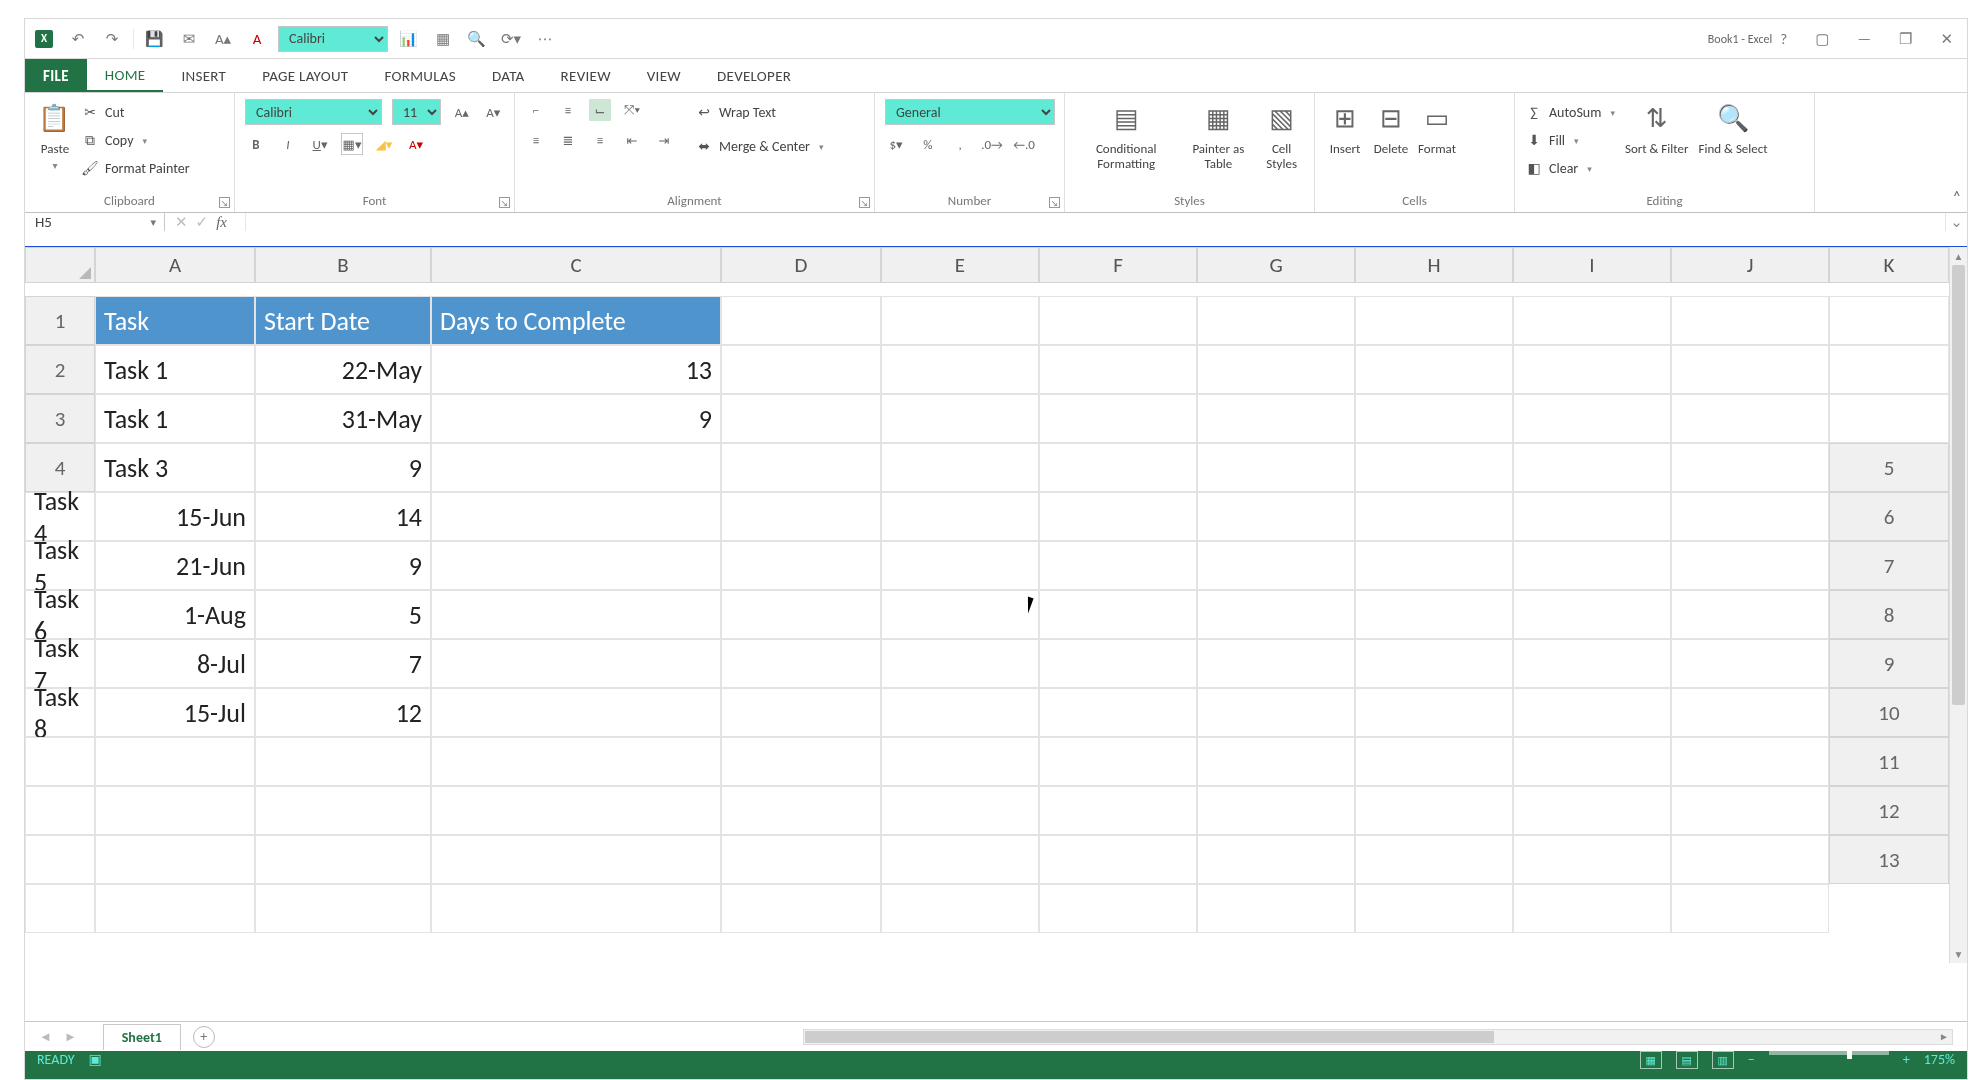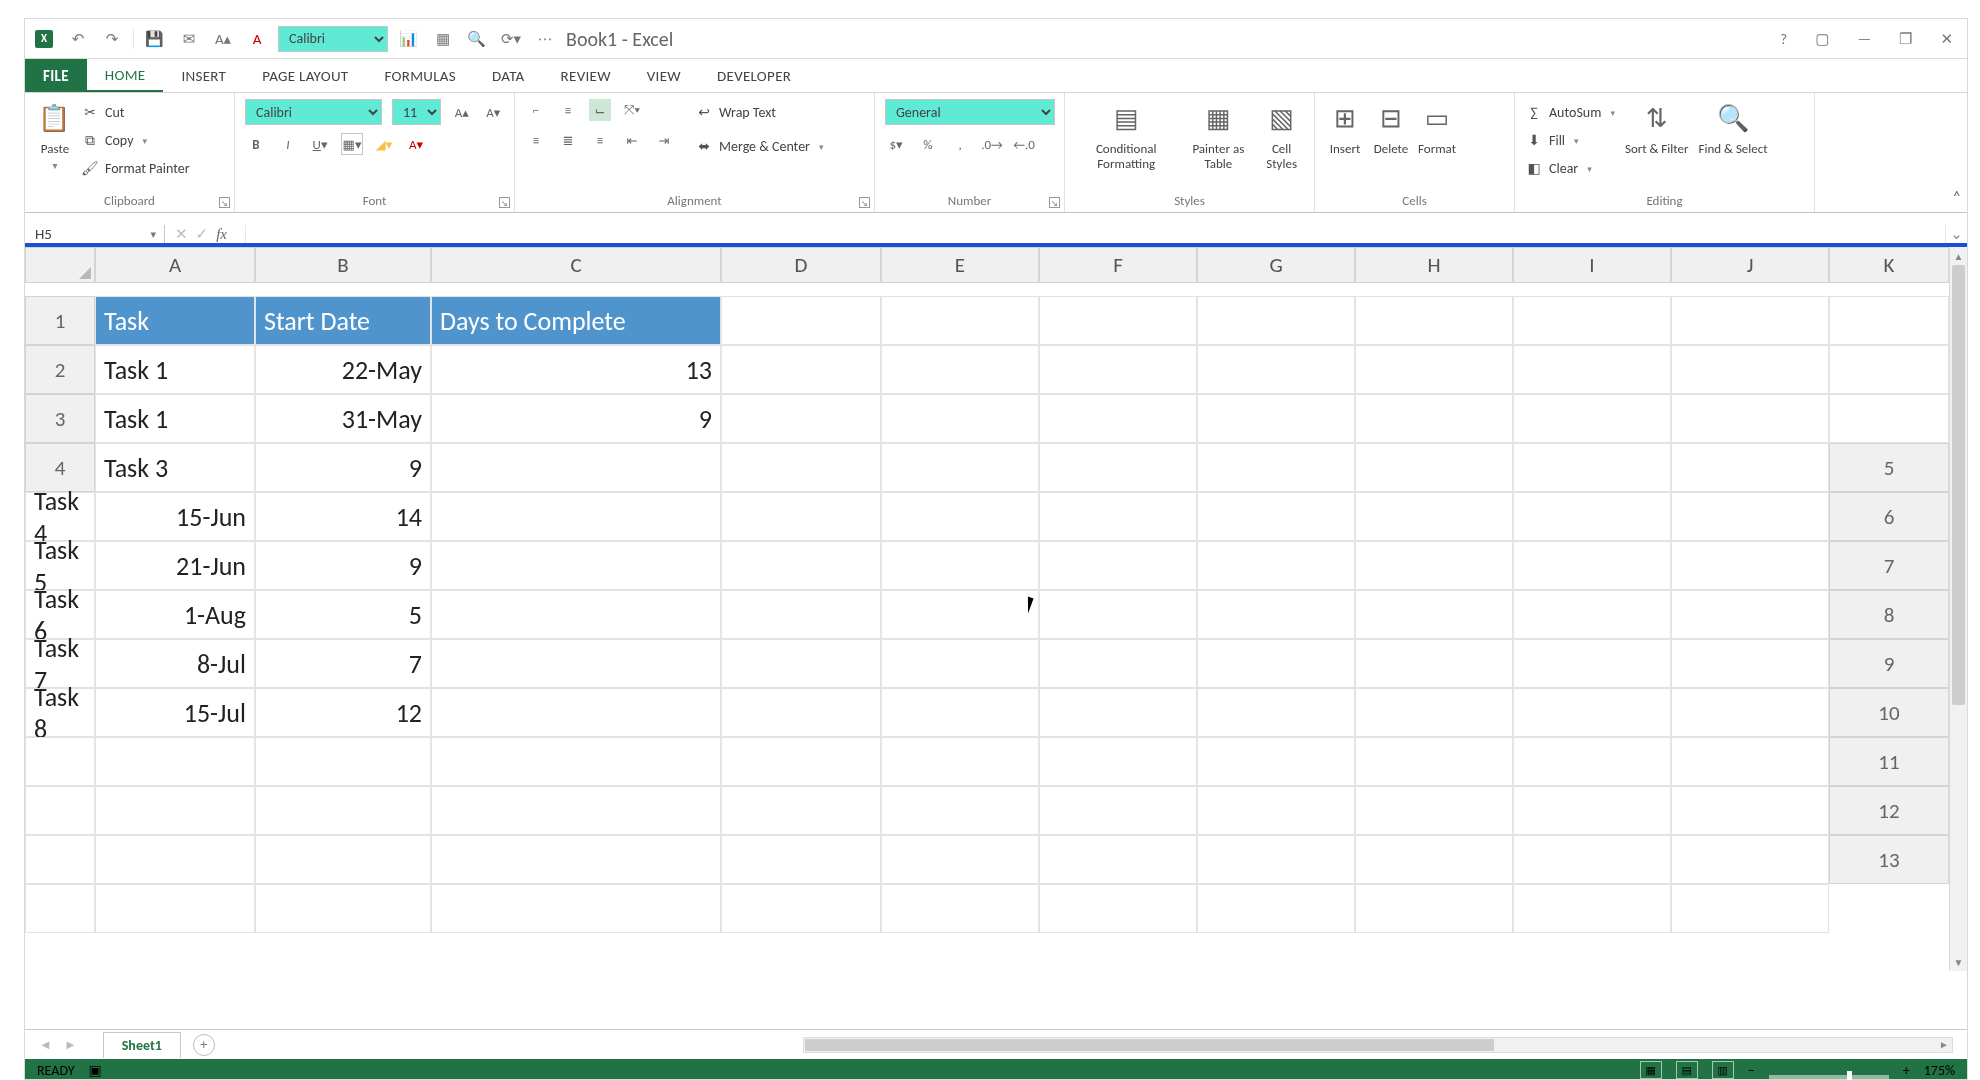--- a/index.html
+++ b/index.html
@@ -4,42 +4,42 @@
 <style>
 *{box-sizing:border-box;margin:0;padding:0;font-family:"Segoe UI",Calibri,Arial,sans-serif}
 body{background:#fff;width:1980px;height:1080px;overflow:hidden;font-size:15px;color:#444;position:relative}
 .app{position:absolute;left:24px;top:18px;right:12px;bottom:0;background:#fff;border:1px solid #d9d9d9;display:flex;flex-direction:column}
 .qat{height:40px;display:flex;align-items:center;gap:8px;padding:0 6px;border-bottom:1px solid #d9d9d9}
 .qat .ic{width:26px;height:26px;display:flex;align-items:center;justify-content:center;color:#797774;cursor:pointer}
 .qat .sep{width:1px;height:20px;background:#e6e6e6}
 .xl-ic{width:18px;height:18px;background:#217346;border-radius:2px;display:flex;align-items:center;justify-content:center;color:#fff;font-size:11px;font-weight:700}
 .font-box{border:1px solid #c6c6c6;background:#5eead4;height:26px;font-size:14px;padding:0 6px;color:#444}
 .font-box.fn{width:110px}
-.qat-title{flex:1;text-align:left;color:#666;font-size:20px}
+.qat-title{flex:1;text-align:right;color:#666;font-size:12px}
 .win-ctl{display:flex;gap:28px;padding-right:8px;color:#777}
 .win-ctl span{cursor:pointer;font-size:15px}
 .tabs{height:34px;display:flex;align-items:stretch;border-bottom:1px solid #d4d4d4}
 .tab{padding:0 18px;display:flex;align-items:center;font-size:15px;color:#444;cursor:pointer;text-transform:uppercase;letter-spacing:.3px}
 .tab.file{background:#217346;color:#fff;font-weight:700}
 .tab.active{color:#217346;border-bottom:2px solid #217346}
 .ribbon{height:120px;border-bottom:1px solid #c1c1c1;display:flex;position:relative}
 .group{border-right:1px solid #e1e1e1;padding:6px 10px 2px;display:flex;flex-direction:column;justify-content:space-between;position:relative}
 .grp-label{font-size:13px;color:#777;text-align:center;padding-bottom:2px}
 .dlg{position:absolute;right:4px;bottom:4px;width:11px;height:11px;border:1px solid #999;font-size:8px;color:#777;display:flex;align-items:center;justify-content:center}
 .btns{display:flex;gap:6px;align-items:flex-start}
 .vbtn{display:flex;flex-direction:column;align-items:center;gap:3px;cursor:pointer;font-size:13px;color:#444;line-height:1.15;text-align:center}
 .vbtn .icn{width:40px;height:40px;display:flex;align-items:center;justify-content:center;font-size:26px;color:#666}
 .small-row{display:flex;align-items:center;gap:6px;height:26px;cursor:pointer;font-size:14px;color:#444}
 .small-row .si{width:18px;height:18px;display:flex;align-items:center;justify-content:center;color:#555;font-size:14px}
 .stack{display:flex;flex-direction:column;gap:2px}
 .hstack{display:flex;gap:10px;align-items:center}
 .mini-ic{width:22px;height:22px;border:1px solid transparent;display:flex;align-items:center;justify-content:center;color:#666;cursor:pointer;font-size:13px}
 .mini-ic.box{border-color:#c6c6c6}
 .collapse{position:absolute;right:6px;bottom:6px;color:#666;cursor:pointer;font-size:16px}
-.namebar{height:34px;border-bottom:4px solid #1d4ed8;display:flex;align-items:flex-end}
+.namebar{height:34px;border-bottom:1px solid #1d4ed8;display:flex;align-items:flex-start}
 .namebox{width:140px;border-right:1px solid #c8c8c8;display:flex;align-items:center;padding:0 10px;font-size:15px;color:#444;position:relative}
 .namebox::after{content:"▾";position:absolute;right:8px;color:#777;font-size:11px}
 .fx-ctl{display:flex;align-items:center;gap:8px;padding:0 10px;color:#bbb}
 .fx-ctl span{cursor:pointer}
 .fx-label{font-style:italic;font-family:"Times New Roman",serif;color:#666;font-size:15px;padding-right:8px}
 .fx-input{flex:1;border:none;outline:none;font-size:15px;padding:0 6px;border-left:1px solid #e6e6e6}
 .fx-exp{width:22px;display:flex;align-items:center;justify-content:center;color:#888;cursor:pointer;border-left:1px solid #e6e6e6}
 .grid-wrap{flex:1;position:relative;overflow:hidden}
 .grid{display:grid;grid-template-columns:70px 160px 176px 290px 160px 158px 158px 158px 158px 158px 158px 120px;grid-auto-rows:49px;border-collapse:collapse;position:absolute;inset:0}
 .grid .hd{background:#f0f0f0;border:1px solid #d4d4d4;display:flex;align-items:center;justify-content:center;font-size:21px;color:#555;height:36px;grid-row:1}
@@ -52,21 +52,21 @@
 .vscroll{position:absolute;right:0;top:0;bottom:58px;width:18px;background:#f1f1f1;border-left:1px solid #dcdcdc}
 .vscroll .thumb{position:absolute;left:2px;right:2px;top:18px;height:440px;background:#cdcdcd;border-radius:2px}
 .vscroll .arr{position:absolute;left:0;right:0;height:18px;display:flex;align-items:center;justify-content:center;color:#888;font-size:10px}
 .sheet-tabs{height:30px;border-top:1px solid #c8c8c8;display:flex;align-items:center;background:#fff;position:relative}
 .sheet-nav{display:flex;gap:12px;padding:0 14px;color:#bbb;font-size:13px}
 .sheet-tab{border:1px solid #c8c8c8;border-bottom:none;padding:4px 18px;font-size:14px;font-weight:700;color:#217346;background:#fff;margin-left:12px}
 .sheet-add{width:22px;height:22px;border:1px solid #bbb;border-radius:11px;display:flex;align-items:center;justify-content:center;margin-left:12px;color:#777;cursor:pointer;font-size:14px}
 .hscroll{flex:1;margin:0 14px;height:16px;background:#f1f1f1;border:1px solid #dcdcdc;position:relative}
 .hscroll .thumb{position:absolute;top:1px;bottom:1px;left:1px;width:60%;background:#cdcdcd}
 .hscroll .arr{position:absolute;top:0;bottom:0;width:16px;display:flex;align-items:center;justify-content:center;color:#888;font-size:10px}
-.status{height:20px;background:#217346;color:#000000;display:flex;align-items:flex-end;font-size:14px;padding:0 12px;gap:14px}
+.status{height:28px;background:#217346;color:#5eead4;display:flex;align-items:flex-start;font-size:14px;padding:0 12px;gap:14px}
 .status .sp{flex:1}
 .status .vic{width:22px;height:18px;border:1px solid rgba(255,255,255,.6);display:flex;align-items:center;justify-content:center;font-size:11px;cursor:pointer}
 .zoom-slider{width:120px;height:4px;background:rgba(255,255,255,.5);position:relative}
 .zoom-slider::after{content:"";position:absolute;left:65%;top:-4px;width:5px;height:12px;background:#fff}
 .cursor{position:absolute;width:16px;height:22px;pointer-events:none;z-index:999}
 .cursor::before{content:"";position:absolute;left:0;top:0;border-style:solid;border-width:0 6px 16px 0;border-color:transparent #000 transparent transparent;transform:rotate(20deg)}
 </style>
 </head>
 <body>
 

